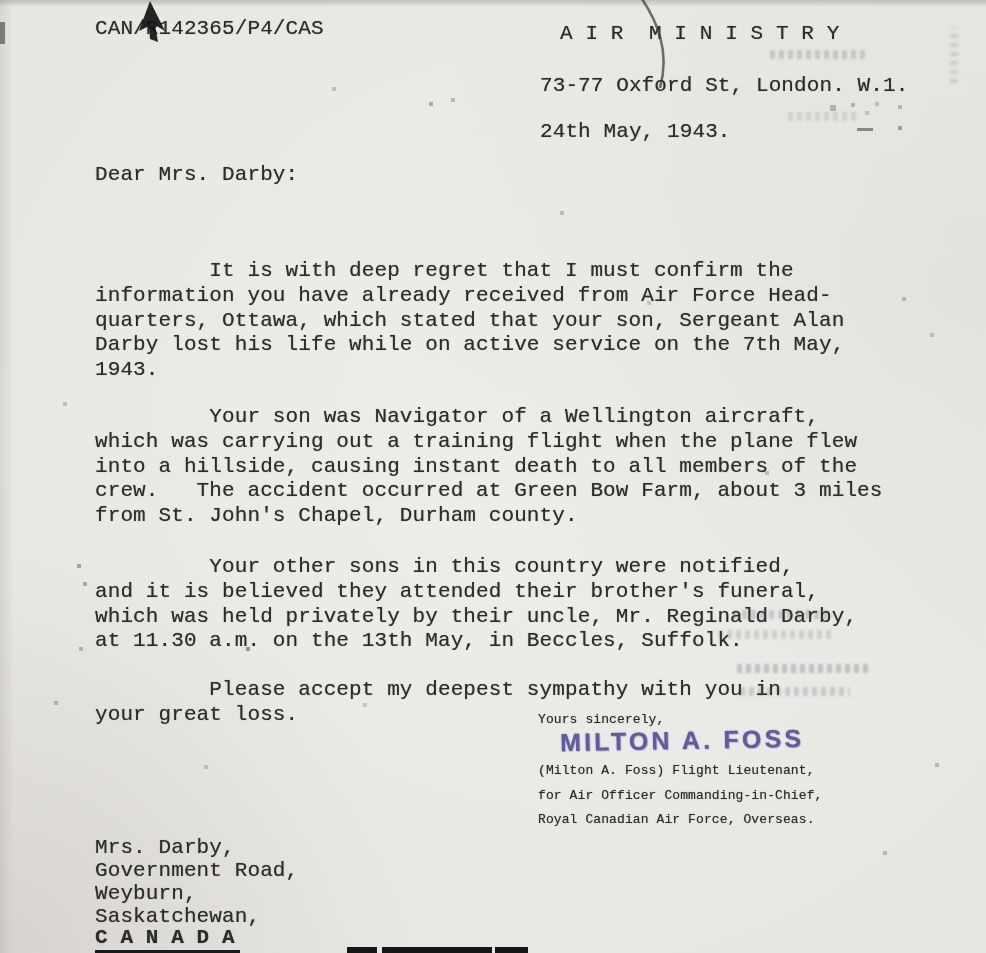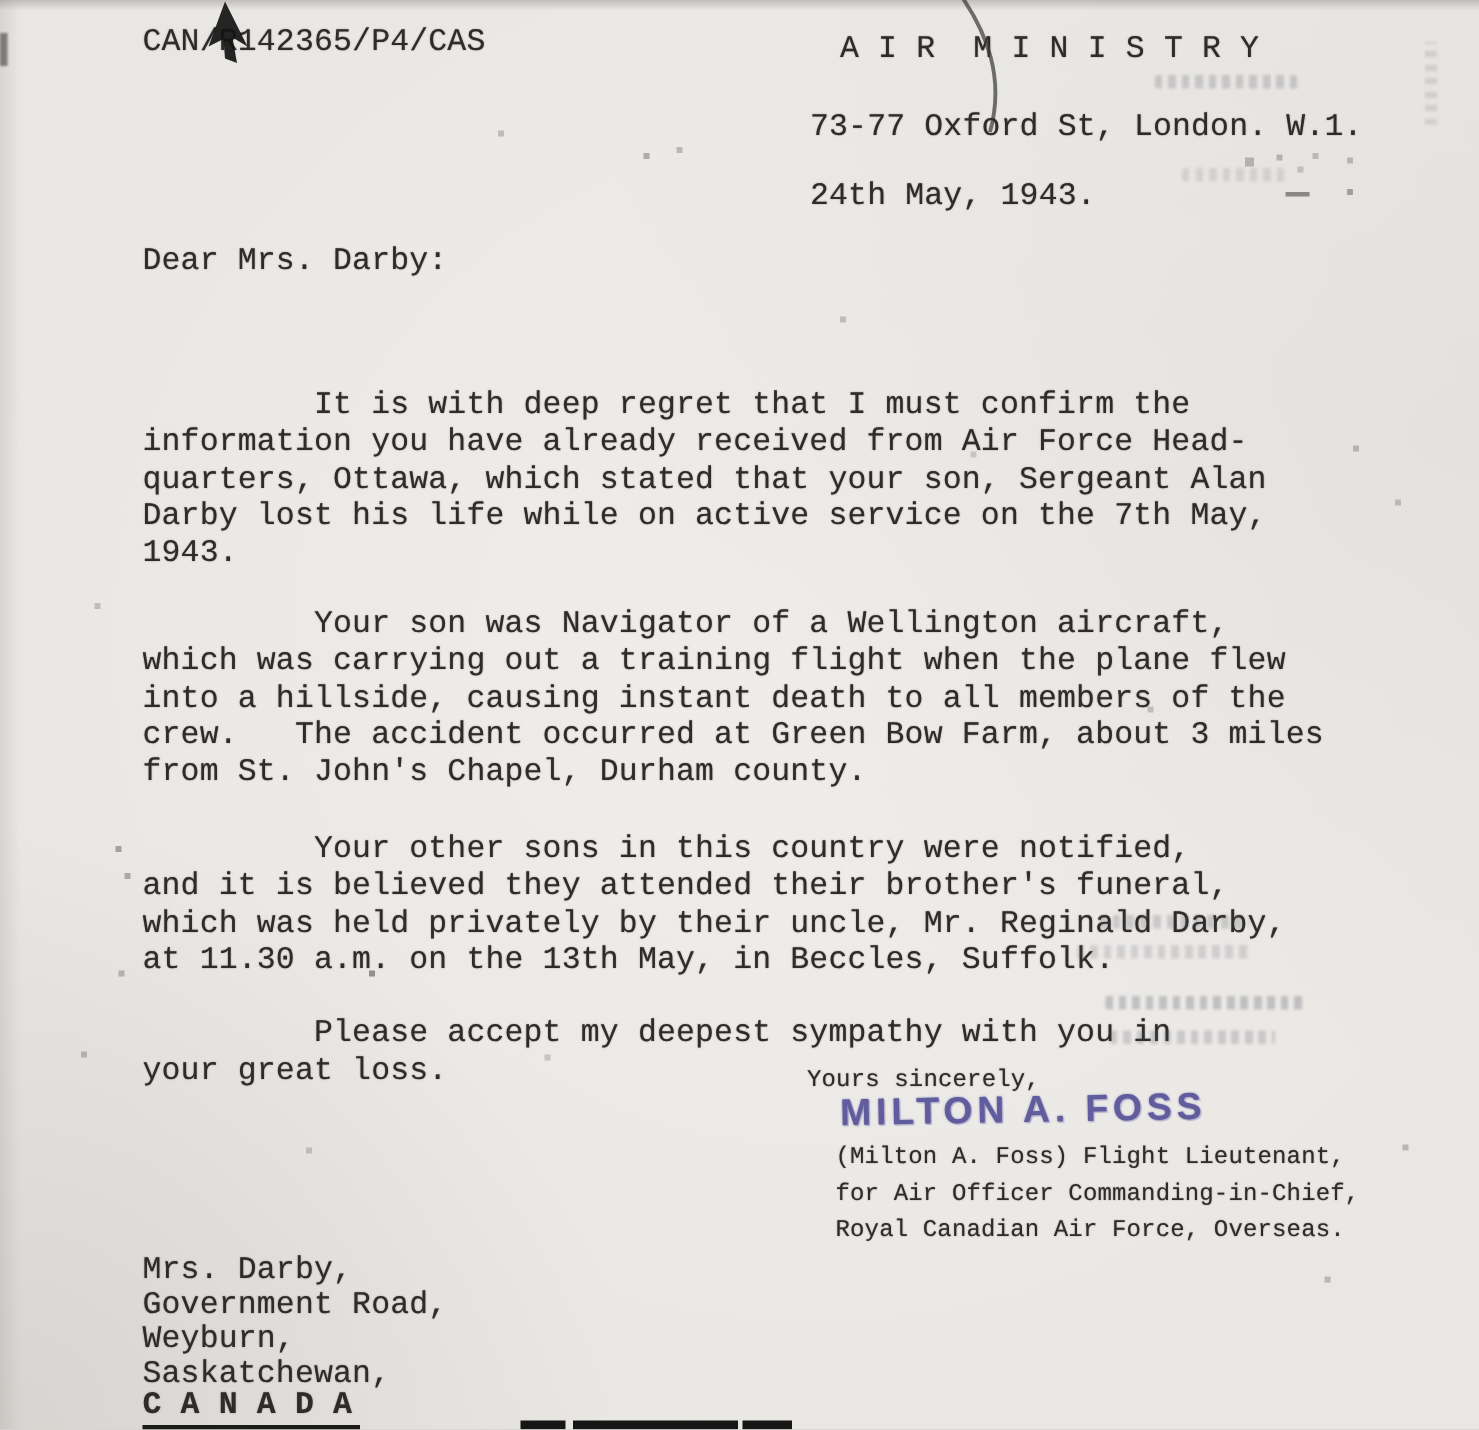--- a/index.html
+++ b/index.html
@@ -22,21 +22,21 @@
     position:absolute;
     margin:0;
     white-space:pre;
     font-family:inherit;
     font-size:21px;
     letter-spacing:.1px;
     color:#2e2c29;
     text-shadow:0 0 1px rgba(40,38,35,.55);
   }
   .para{line-height:24.8px;margin-top:44px;}
-  .sig{font-size:16px;line-height:24.5px;}
+  .sig{font-size:13px;line-height:24.5px;}
   .recipient{line-height:23px;}
   .country{
     border-bottom:4px solid #1b1b1b;
     padding:0 5px 1px 0;
     font-weight:bold;
   }
   .stamp{
     position:absolute;
     font-family:"Liberation Sans","DejaVu Sans",sans-serif;
     font-size:25px;
@@ -138,21 +138,21 @@
 which was held privately by their uncle, Mr. Reginald Darby,
 at 11.30 a.m. on the 13th May, in Beccles, Suffolk.</pre>
 
   <pre class="t para" style="left:95px;top:634px;">         Please accept my deepest sympathy with you in
 your great loss.</pre>
 
   <pre class="t sig" style="left:538px;top:708px;">Yours sincerely,</pre>
 
   <div class="stamp" style="left:560px;top:726px;">MILTON A. FOSS</div>
 
-  <pre class="t sig" style="left:557px;top:759px;">(Milton A. Foss) Flight Lieutenant,
+  <pre class="t sig" style="left:538px;top:759px;">(Milton A. Foss) Flight Lieutenant,
 for Air Officer Commanding-in-Chief,
 Royal Canadian Air Force, Overseas.</pre>
 
   <pre class="t recipient" style="left:95px;top:836px;">Mrs. Darby,
 Government Road,
 Weyburn,
 Saskatchewan,</pre>
 
   <pre class="t country" style="left:95px;top:926px;">C A N A D A</pre>
 

